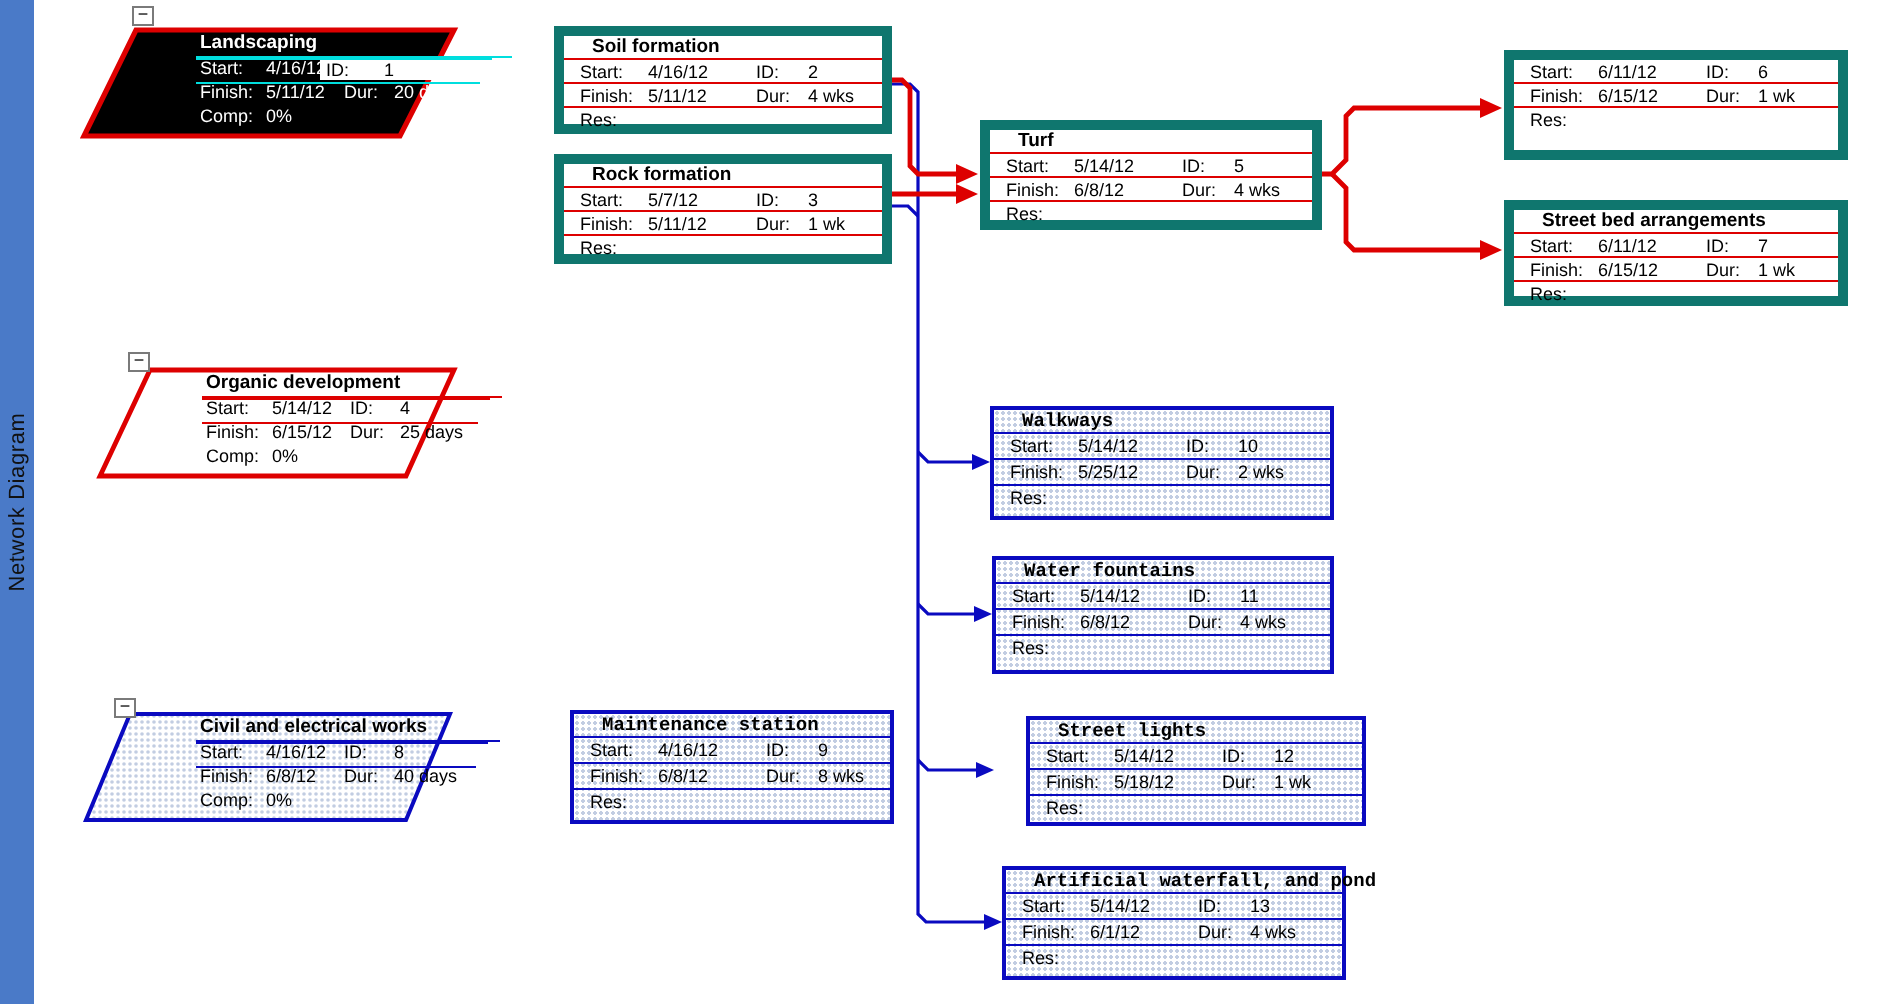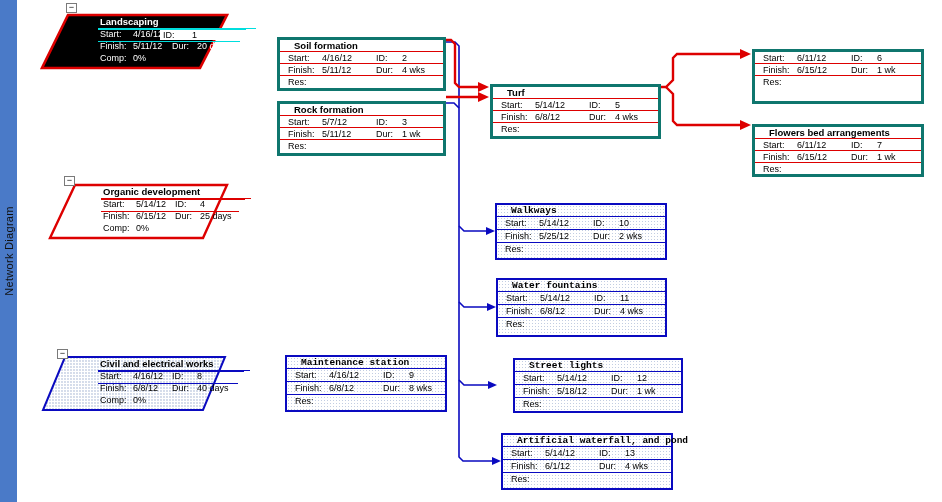--- a/index.html
+++ b/index.html
@@ -12,21 +12,21 @@
                 transform:translate(-50%,-50%) rotate(180deg);
                 writing-mode:vertical-rl;
                 font-size:11px;color:#111;white-space:nowrap;letter-spacing:.3px;}
 
   
   .links{position:absolute;left:0;top:0;width:942px;height:502px;z-index:1;}
 
   
   .task{position:absolute;box-sizing:border-box;background:#fff;color:#000;z-index:2;
         font-size:9px;line-height:10px;}
-  .task.red{border:3px solid #0f766e;margin-top:24px;}
+  .task.red{border:5px solid #0f766e;}
   .task.blue{border:2px solid #0a0ac0;
         background-color:#fff;
         background-image:radial-gradient(circle,#c2cde2 0.9px,rgba(0,0,0,0) 1px);
         background-size:3px 3px;}
   .t-title{font-weight:bold;font-size:9.5px;height:12px;line-height:12px;
            padding-left:14px;white-space:nowrap;box-sizing:border-box;}
   .task.red .t-title{border-bottom:1px solid #dd0000;}
   .task.blue .t-title{border-bottom:1px solid #0a0ac0;font-family:Liberation Mono, monospace;}
   .t-row{position:relative;height:12px;white-space:nowrap;box-sizing:border-box;}
   .task.blue .t-row{height:13px;}
@@ -269,21 +269,21 @@
       <span class="c3">Dur:</span>
       <span class="c4">1 wk</span>
     </div>
     <div class="t-row last">
       <span class="c1">Res:</span>
       <span class="c2"></span>
     </div>
   </div>
 
   <div class="task red" style="left:752px;top:100px;width:172px;height:53px">
-    <div class="t-title">Flowers bed arrangements</div>
+    <div class="t-title">Street bed arrangements</div>
     <div class="t-row">
       <span class="c1">Start:</span>
       <span class="c2">6/11/12</span>
       <span class="c3">ID:</span>
       <span class="c4">7</span>
     </div>
     <div class="t-row">
       <span class="c1">Finish:</span>
       <span class="c2">6/15/12</span>
       <span class="c3">Dur:</span>

